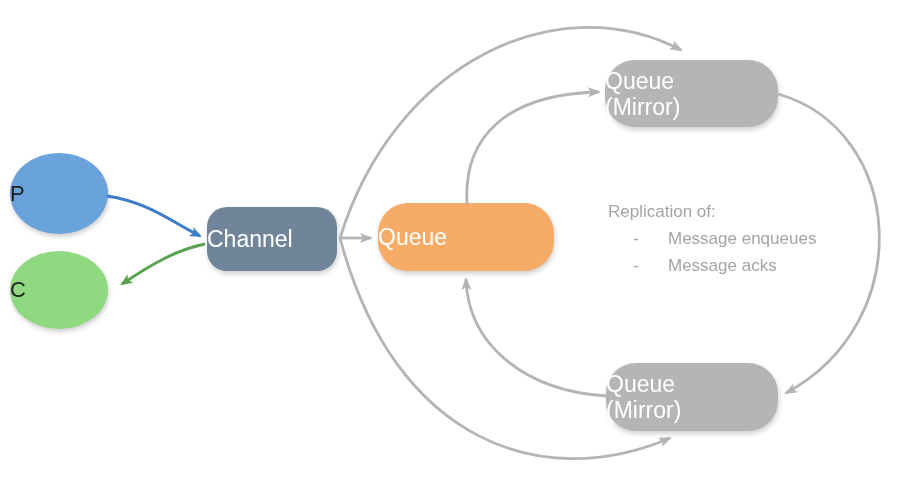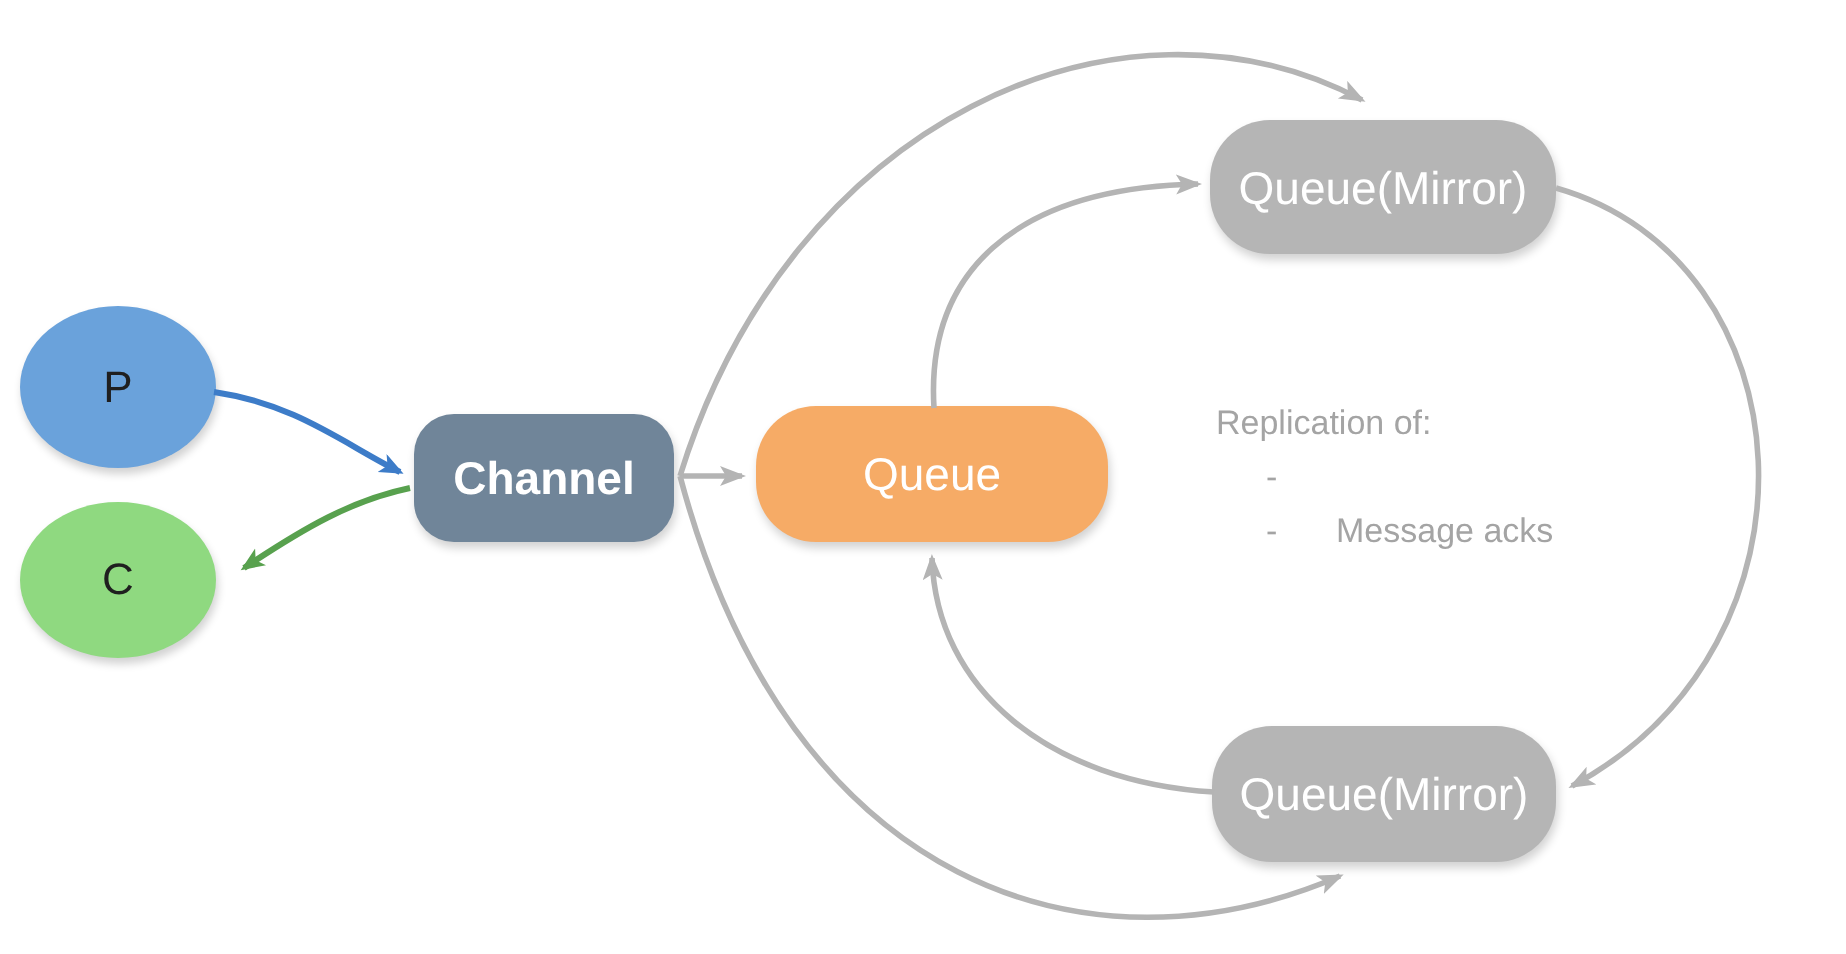--- a/index.html
+++ b/index.html
@@ -1,27 +1,27 @@
 <!DOCTYPE html>
 <html style="--producer: #6aa2db; --consumer: #8fd980; --channel: #708599; --master: #f6ab66; --mirror: #b5b5b5; --arrow-gray: #b4b4b4; --arrow-blue: #3d7cc8; --arrow-green: #58a14e; --annotation-text: #a4a4a4;"><head>
 <meta charset="utf-8">
 <style>
   html,body{margin:0;padding:0;background:#ffffff;}
   body{font-family:"Liberation Sans", sans-serif;}
   .stage{position:relative;width:923px;height:477px;background:#ffffff;overflow:hidden;}
 
   
-  .node{position:absolute;display:flex;flex-direction:row;align-items:center;justify-content:center;
+  .node{position:absolute;display:flex;flex-direction:column;align-items:flex-start;justify-content:center;
         text-align:center;box-sizing:border-box;}
   .ellipse{border-radius:50%;color:#1f1f1f;font-size:22px;
            box-shadow:1px 3px 4px rgba(0,0,0,0.18);}
   .producer{left:10px;top:153px;width:98px;height:81px;background:var(--producer);}
   .consumer{left:10px;top:251px;width:98px;height:78px;background:var(--consumer);}
   .rbox{color:#ffffff;font-size:23px;line-height:26px;box-shadow:1px 3px 5px rgba(0,0,0,0.18);}
-  .channel{left:207px;top:207px;width:130px;height:64px;border-radius:20px;background:var(--channel);font-weight:bold;}
+  .channel{left:207px;top:207px;width:130px;height:64px;border-radius:20px;background:var(--channel);}
   .master{left:378px;top:203px;width:176px;height:68px;border-radius:30px;background:var(--master);}
   .mirror-top{left:605px;top:60px;width:173px;height:67px;border-radius:30px;background:var(--mirror);}
   .mirror-bottom{left:606px;top:363px;width:172px;height:68px;border-radius:30px;background:var(--mirror);}
 
   
   .annotation{position:absolute;left:608px;top:198px;color:var(--annotation-text);font-size:17px;line-height:27px;}
   .ann-row{display:flex;}
   .ann-bullet{margin-left:25px;width:35px;}
 
   
@@ -62,20 +62,21 @@
 
   <div class="node rbox mirror-bottom">
     <span>Queue</span>
     <span>(Mirror)</span>
   </div>
 
   <div class="annotation">
     <div class="ann-title">Replication of:</div>
     <div class="ann-row">
       <span class="ann-bullet">-</span>
+      <span>Message enqueues</span>
     </div>
     <div class="ann-row">
       <span class="ann-bullet">-</span>
       <span>Message acks</span>
     </div>
   </div>
 
   <svg class="edges" width="923" height="477" viewBox="0 0 923 477">
     <defs>
       <marker id="ah-gray" markerWidth="15" markerHeight="12" refX="11" refY="5" orient="auto" markerUnits="userSpaceOnUse">

